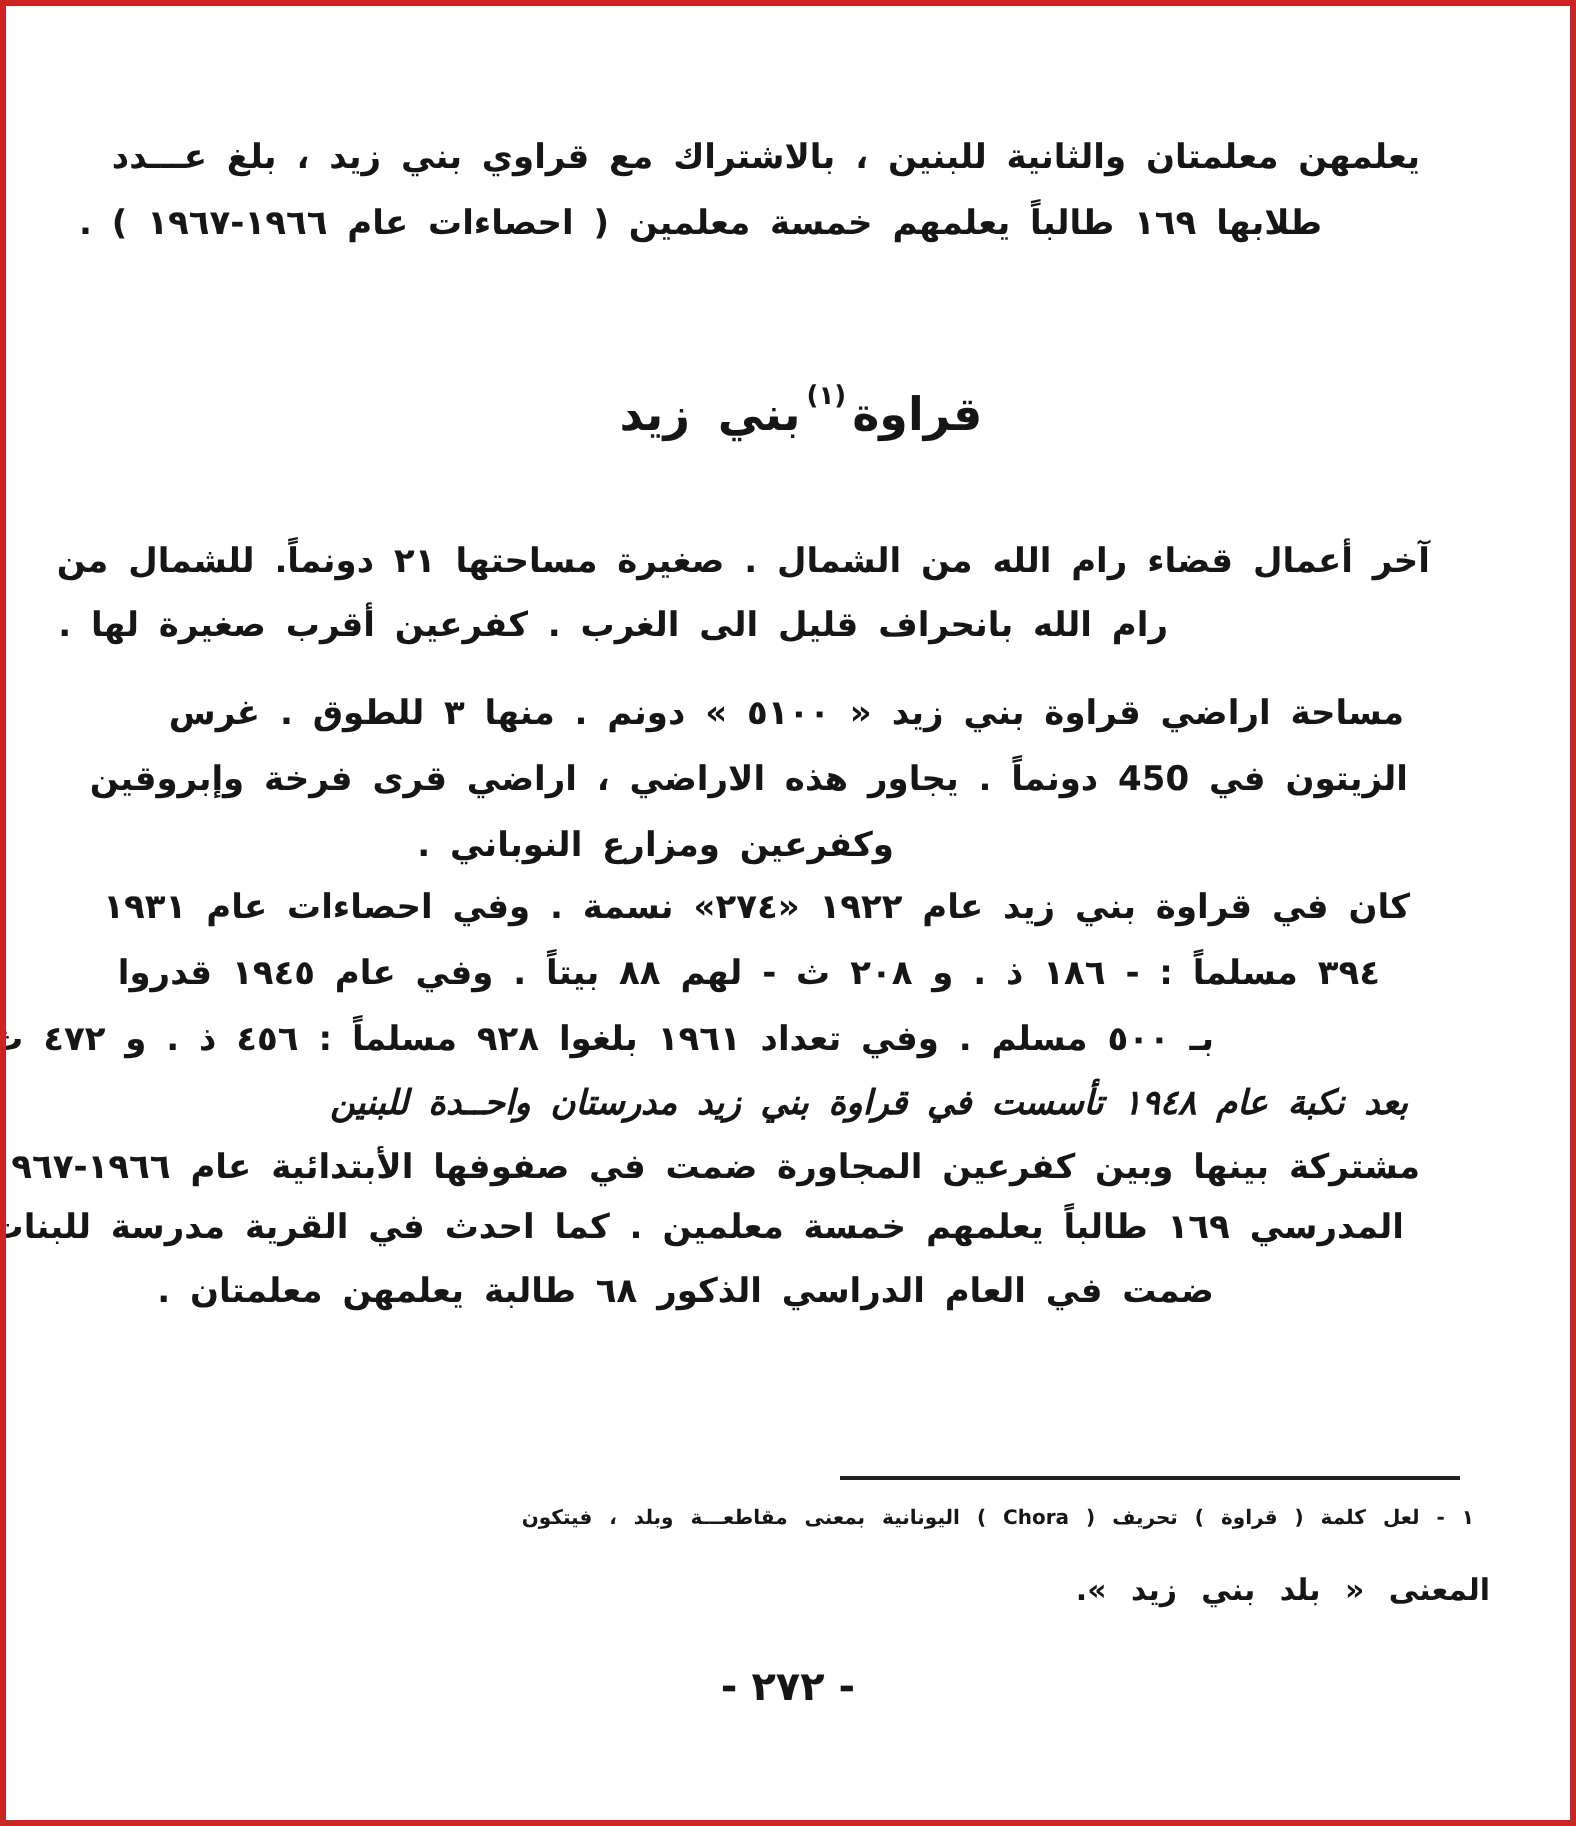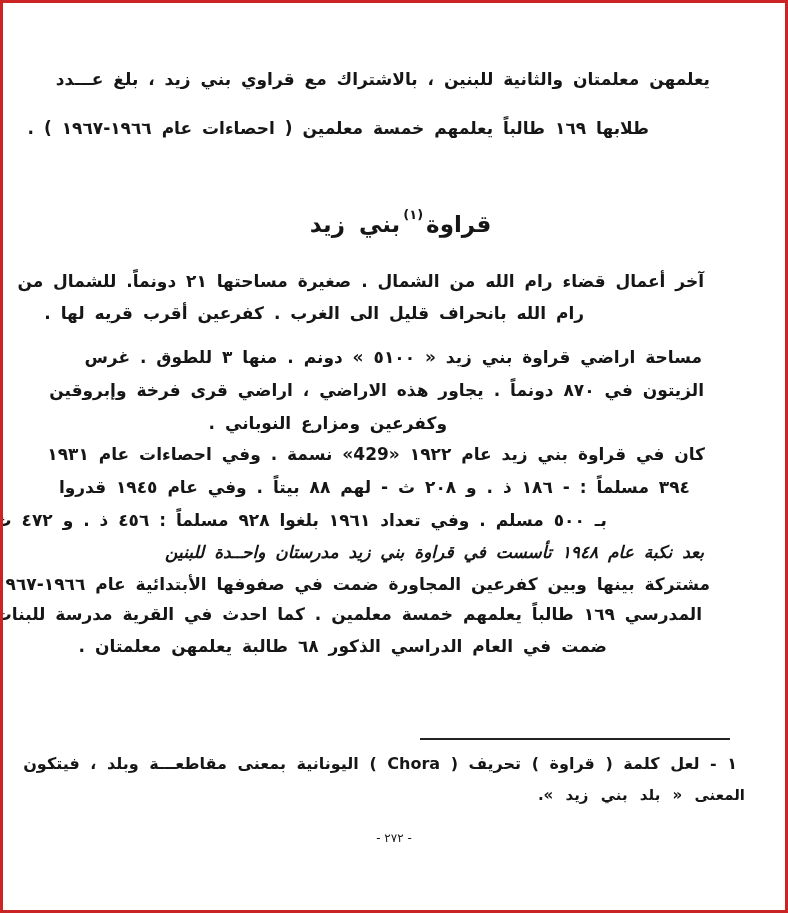--- a/index.html
+++ b/index.html
@@ -20,36 +20,36 @@
     unicode-bidi: embed;
     white-space: nowrap;
     font-size: 17px;
     font-weight: bold;
     word-spacing: 4px;
     line-height: 1.2;
     color: #161616;
   }
   
   .l-a1 { top: 66px;  right: 75px; }
-  .l-a2 { top: 99px;  right: 136px; margin-top: 16px; }
+  .l-a2 { top: 99px;  right: 124px; }
   
   .title {
     position: absolute;
     top: 192px; left: 13px; right: 0;
-    margin: 16px;
+    margin: 0;
     text-align: center;
     direction: rtl;
     font-size: 23px;
     font-weight: bold;
     word-spacing: 6px;
     color: #161616;
   }
   .title sup { font-size: 13px; position: relative; top: -4px; padding: 0 3px; }
   
-  .l-c1 { top: 268px; right: 81px; margin-left: 24px; }
+  .l-c1 { top: 268px; right: 70px; margin-left: 24px; }
   .l-c2 { top: 300px; right: 201px; }
   
   .l-d1 { top: 344px; right: 83px; margin-left: 28px; }
   .l-d2 { top: 377px; right: 81px; }
   .l-d3 { top: 410px; right: 338px; margin-left: 13px; }
   
   .l-e1 { top: 441px; right: 80px; }
   .l-e2 { top: 474px; right: 95px; }
   .l-e3 { top: 507px; right: 178px; }
   
@@ -57,52 +57,52 @@
   .l-f2 { top: 571px; right: 75px; }
   .l-f3 { top: 601px; right: 83px; }
   .l-f4 { top: 633px; right: 178px; }
   
   .footnote-rule {
     position: absolute;
     top: 735px; right: 55px;
     width: 310px; height: 0;
     border-top: 2px solid #222;
   }
-  .l-h1 { top: 751px; right: 48px; font-size: 16px; word-spacing: 5px; }
+  .l-h1 { top: 751px; right: 48px; font-size: 10px; word-spacing: 5px; }
   .l-h2 { top: 783px; right: 40px; font-size: 15px; word-spacing: 7px; text-align: right; }
   
   .page-number {
     position: absolute;
     top: 828px; left: 0; right: 0;
     text-align: center;
     direction: rtl;
-    font-size: 12px;
-    font-weight: normal;
+    font-size: 20px;
+    font-weight: bold;
     letter-spacing: 2px;
     color: #161616;
   }
 </style>
 </head>
 <body>
 
 <div class="page">
 
   <div class="line l-a1">يعلمهن معلمتان والثانية للبنين ، بالاشتراك مع قراوي بني زيد ، بلغ عـــدد</div>
   <div class="line l-a2">طلابها ١٦٩ طالباً يعلمهم خمسة معلمين ( احصاءات عام ١٩٦٦-١٩٦٧ ) .</div>
 
   <h1 class="title"><span>قراوة</span><sup>(١)</sup><span>بني زيد</span></h1>
 
   <div class="line l-c1">آخر أعمال قضاء رام الله من الشمال . صغيرة مساحتها ٢١ دونماً. للشمال من</div>
-  <div class="line l-c2">رام الله بانحراف قليل الى الغرب . كفرعين أقرب قريه لها .</div>
+  <div class="line l-c2">رام الله بانحراف قليل الى الغرب . كفرعين أقرب صغيرة لها .</div>
 
   <div class="line l-d1">مساحة اراضي قراوة بني زيد « ٥١٠٠ » دونم . منها ٣ للطوق . غرس</div>
-  <div class="line l-d2">الزيتون في ٨٧٠ دونماً . يجاور هذه الاراضي ، اراضي قرى فرخة وإبروقين</div>
+  <div class="line l-d2">الزيتون في 450 دونماً . يجاور هذه الاراضي ، اراضي قرى فرخة وإبروقين</div>
   <div class="line l-d3">وكفرعين ومزارع النوباني .</div>
 
-  <div class="line l-e1">كان في قراوة بني زيد عام ١٩٢٢ «429» نسمة . وفي احصاءات عام ١٩٣١</div>
+  <div class="line l-e1">كان في قراوة بني زيد عام ١٩٢٢ «٢٧٤» نسمة . وفي احصاءات عام ١٩٣١</div>
   <div class="line l-e2">٣٩٤ مسلماً : - ١٨٦ ذ . و ٢٠٨ ث - لهم ٨٨ بيتاً . وفي عام ١٩٤٥ قدروا</div>
   <div class="line l-e3">بـ ٥٠٠ مسلم . وفي تعداد ١٩٦١ بلغوا ٩٢٨ مسلماً : ٤٥٦ ذ . و ٤٧٢ ث .</div>
 
   <div class="line l-f1">بعد نكبة عام ١٩٤٨ تأسست في قراوة بني زيد مدرستان واحــدة للبنين</div>
   <div class="line l-f2">مشتركة بينها وبين كفرعين المجاورة ضمت في صفوفها الأبتدائية عام ١٩٦٦-١٩٦٧</div>
   <div class="line l-f3">المدرسي ١٦٩ طالباً يعلمهم خمسة معلمين . كما احدث في القرية مدرسة للبنات</div>
   <div class="line l-f4">ضمت في العام الدراسي الذكور ٦٨ طالبة يعلمهن معلمتان .</div>
 
   <div class="footnote-rule"></div>
   <div class="line l-h1">١ - لعل كلمة ( قراوة ) تحريف ( Chora ) اليونانية بمعنى مقاطعـــة وبلد ، فيتكون</div>

